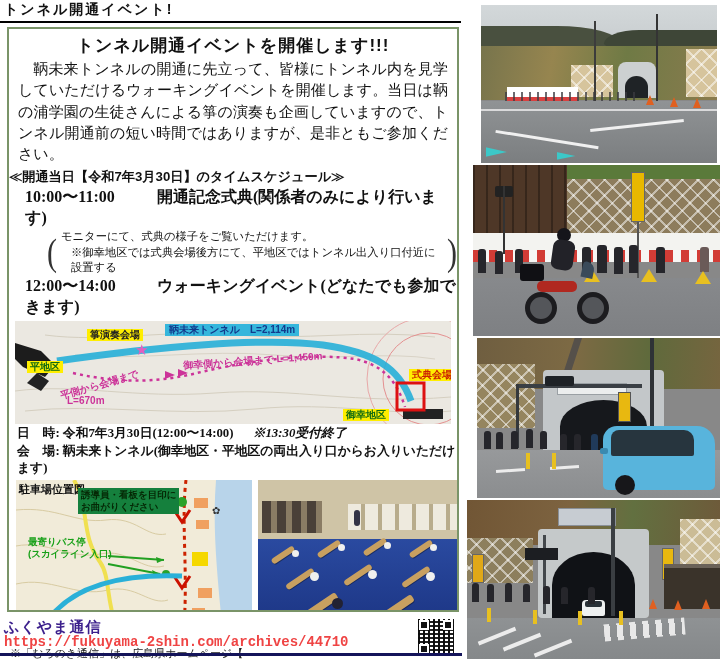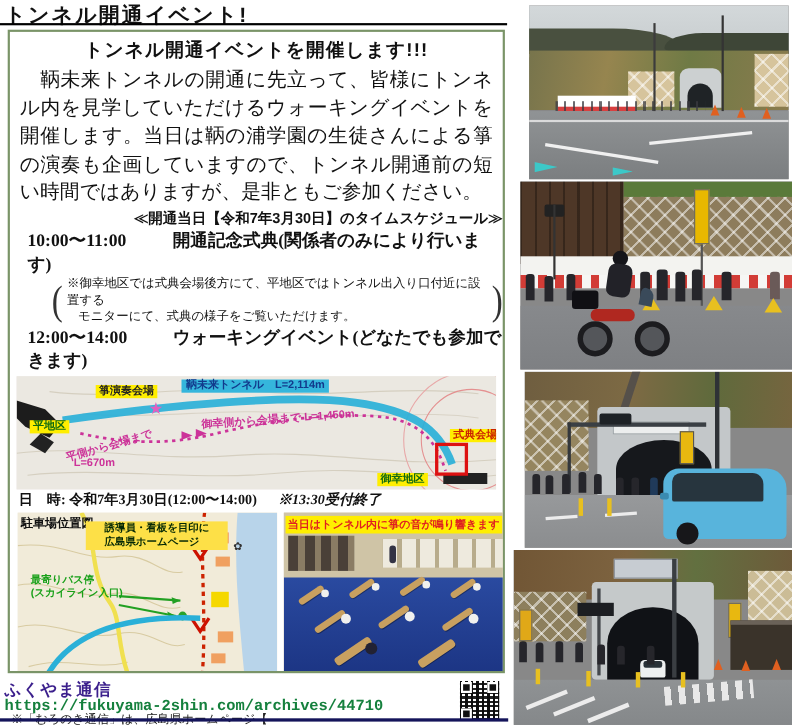--- a/index.html
+++ b/index.html
@@ -1,50 +1,50 @@
 <!DOCTYPE html>
 <html><head>
 <meta charset="utf-8">
 <style>
   html,body{margin:0;padding:0;background:#fff;}
   #canvas{position:relative;width:720px;height:659px;background:#fff;overflow:hidden;
           font-family:"Liberation Sans",sans-serif;color:#111;}
   .a{position:absolute;}
 
   
-  .page-title{position:absolute;left:4px;top:1px;font-size:19px;font-weight:bold;letter-spacing:2px;text-align:right;}
+  .page-title{position:absolute;left:4px;top:1px;font-size:14px;font-weight:bold;letter-spacing:2px;text-align:right;}
   .title-rule{position:absolute;left:0;top:21px;width:461px;height:2px;background:#000;}
   .flyer{position:absolute;left:7px;top:27px;width:448px;height:581px;border:2px solid #7a9468;
          background:#fff;overflow:hidden;}
   .flyer-title{text-align:center;font-size:17px;font-weight:bold;margin-top:5px;letter-spacing:1px;}
-  .intro{margin:3px 9px 0 9px;font-size:18px;line-height:1.42;font-family:Liberation Sans, sans-serif;
+  .intro{margin:3px 9px 0 9px;font-size:15px;line-height:1.42;font-family:Liberation Mono, monospace;
          text-align:justify;}
-  .center-head{text-align:right;font-size:13.2px;font-weight:bold;margin-top:2px;}
+  .center-head{text-align:left;font-size:13.2px;font-weight:bold;margin-top:2px;}
   .sched-line{margin:1px 0 0 16px;font-size:16px;font-weight:600;font-family:"Liberation Serif",serif;}
   .sched-line .t{display:inline-block;min-width:110px;}
   .sched-line .l{margin-left:18px;}
   .note-row{display:flex;align-items:center;margin:0 0 0 38px;}
   .paren{font-size:30px;font-weight:100;transform:scaleY(1.25);font-family:"Liberation Serif",serif;color:#333;line-height:1;}
   .note-text{font-size:11.3px;line-height:1.35;font-family:"Liberation Serif",serif;padding:0 4px;}
   .note-text div:last-child{padding-left:10px;}
 
   
   .route-map{position:relative;margin:3px auto 0 auto;width:436px;height:103px;background:#ebe8e1;overflow:hidden;}
   .ml{position:absolute;font-size:10px;font-weight:bold;white-space:nowrap;line-height:1.2;}
   .lab-y{background:#ffee00;padding:0 3px;}
   .mag{color:#cc3399;background:transparent;}
 
   .walk-row{margin:1px 0 0 8px;font-size:12.8px;font-weight:600;font-family:"Liberation Serif",serif;}
   .walk-note{font-style:italic;font-weight:bold;margin-left:16px;}
 
   .media-row{display:flex;margin:3px 4px 0 7px;gap:6px;height:146px;}
   .parking-map{position:relative;width:236px;height:146px;background:#f1ebd9;overflow:hidden;flex:none;}
   .pm-title{position:absolute;left:3px;top:2px;font-size:11px;font-weight:bold;color:#111;}
-  .pm-guide{position:absolute;left:62px;top:8px;background:#fde047;color:#052805;font-size:9.5px;
-            font-weight:bold;padding:1px 17px;line-height:1.25;}
+  .pm-guide{position:absolute;left:62px;top:8px;background:#15803d;color:#052805;font-size:9.5px;
+            font-weight:bold;padding:1px 3px;line-height:1.25;}
   .pm-bus{position:absolute;left:12px;top:56px;color:#18a018;font-size:9.5px;font-weight:bold;line-height:1.25;}
   .pm-lot{position:absolute;left:158px;top:90px;background:#ffee00;color:#a33010;font-size:9px;
           font-weight:bold;line-height:1.2;padding:1px 2px;}
   .koto-photo{position:relative;width:200px;height:146px;background:#cfc4a6;overflow:hidden;flex:none;}
   .koto-banner{position:absolute;left:50%;top:3px;transform:translateX(-50%);background:#ffee00;
                color:#e02020;font-size:10px;font-weight:bold;white-space:nowrap;padding:1px 2px;z-index:5;}
   .koto{position:absolute;width:26px;height:6px;background:#c8a060;border-radius:3px;transform:rotate(-34deg);box-shadow:0 1px 0 rgba(0,0,0,.35);}
   .stud{position:absolute;width:7px;height:7px;background:#f0f0ee;border-radius:50%;}
 
   .closing{margin:5px 9px 0 9px;font-size:12.8px;line-height:1.42;font-family:"Liberation Serif",serif;}
@@ -54,21 +54,21 @@
             font-family:Liberation Sans, sans-serif;color:#222;margin-top:34px;}
   .footnote .lk{color:#0000bb;text-decoration:underline;cursor:pointer;}
   .qr{position:absolute;left:418px;top:619px;width:36px;height:36px;background:
       repeating-linear-gradient(0deg,rgba(10,10,10,.9) 0 2px,transparent 2px 4px),
       repeating-linear-gradient(90deg,#111 0 2px,#fff 2px 5px);outline:2px solid #fff;}
   .qf{position:absolute;width:10px;height:10px;background:#111;
       box-shadow:inset 0 0 0 2px #fff,inset 0 0 0 4px #111;}
   .site-name{position:absolute;left:4px;top:618px;font-family:"Liberation Mono",monospace;
              font-size:15px;font-weight:bold;color:#3b1f8c;letter-spacing:1px;}
   .site-url{position:absolute;left:4px;top:634px;font-family:"Liberation Mono",monospace;
-            font-size:14px;font-weight:bold;color:#15803d;}
+            font-size:14px;font-weight:bold;color:#ef4444;}
   .bottom-rule{position:absolute;left:0;top:653px;width:462px;height:3px;background:#14145a;}
 
   
   .photo{position:absolute;overflow:hidden;background:#888;}
   .lattice{background-image:
      repeating-linear-gradient(45deg,rgba(255,255,255,.5) 0 2px,transparent 2px 11px),
      repeating-linear-gradient(-45deg,rgba(255,255,255,.5) 0 2px,transparent 2px 11px);}
   .planks{background-image:repeating-linear-gradient(90deg,rgba(0,0,0,.3) 0 2px,transparent 2px 13px);}
   .cone{width:0;height:0;border-left:4px solid transparent;border-right:4px solid transparent;
         border-bottom:10px solid #e06020;}
@@ -89,22 +89,22 @@
     <p class="intro">　鞆未来トンネルの開通に先立って、皆様にトンネル内を見学していただけるウォーキングイベントを開催します。当日は鞆の浦学園の生徒さんによる箏の演奏も企画していますので、トンネル開通前の短い時間ではありますが、是非ともご参加ください。</p>
     <div class="center-head">≪開通当日【令和7年3月30日】のタイムスケジュール≫</div>
 
     <div class="sched-line">
       <span class="t">10:00〜11:00</span>
       <span class="l">開通記念式典(関係者のみにより行います)</span>
     </div>
     <div class="note-row">
       <span class="paren">(</span>
       <div class="note-text">
+        <div>モニターにて、式典の様子をご覧いただけます。</div>
         <div>※御幸地区では式典会場後方にて、平地区ではトンネル出入り口付近に設置する</div>
-        <div>モニターにて、式典の様子をご覧いただけます。</div>
       </div>
       <span class="paren">)</span>
     </div>
     <div class="sched-line">
       <span class="t">12:00〜14:00</span>
       <span class="l">ウォーキングイベント(どなたでも参加できます)</span>
     </div>
 
     <div class="route-map">
       <svg width="436" height="103" viewBox="0 0 436 103">
@@ -132,20 +132,24 @@
       <span class="ml mag" style="left:44px;top:58px;transform:rotate(-16deg);">平側から会場まで</span>
       <span class="ml mag" style="left:52px;top:74px;">L=670m</span>
       <span class="ml lab-y" style="left:394px;top:48px;color:#cc2200;">式典会場</span>
       <span class="ml lab-y" style="left:328px;top:88px;color:#116a11;">御幸地区</span>
     </div>
 
     <div class="walk-row">
       <span>日　時:</span>
       <span>令和7年3月30日(12:00〜14:00)</span>
       <span class="walk-note">※13:30受付終了</span>
+    </div>
+    <div class="walk-row">
+      <span>会　場:</span>
+      <span>鞆未来トンネル(御幸地区・平地区の両出入り口からお入りいただけます)</span>
     </div>
 
     <div class="media-row">
 
       <div class="parking-map">
         <svg width="236" height="146" viewBox="0 0 236 146">
           <rect width="236" height="146" fill="#f1ebd9"></rect>
           <path d="M0,30 C40,26 60,44 90,40 C120,36 130,58 150,54" stroke="#d8cba2" fill="none"></path>
           <path d="M0,66 C30,60 56,80 84,74 C112,68 126,92 148,86" stroke="#d8cba2" fill="none"></path>
           <path d="M0,104 C34,96 60,118 92,110 C120,104 134,126 152,120" stroke="#d8cba2" fill="none"></path>
@@ -165,30 +169,29 @@
           <path d="M148,80 l-8,-3 l1,6 z" fill="#22a022"></path>
           <path d="M92,84 L144,94" stroke="#22a022" stroke-width="2"></path>
           <path d="M144,94 l-8,-4 l2,6 z" fill="#22a022"></path>
           <path d="M28,146 C56,100 118,94 166,96" stroke="#2ab0d8" stroke-width="5" fill="none"></path>
           <rect x="176" y="72" width="16" height="14" fill="#f5d800"></rect>
           <text x="196" y="34" font-size="10" fill="#333">✿</text>
         </svg>
         <span class="pm-title">駐車場位置図</span>
         <div class="pm-guide">
           <div>誘導員・看板を目印に</div>
-          <div>広島県ホームページ</div>
+          <div>お曲がりください</div>
         </div>
         <div class="pm-bus">
           <div>最寄りバス停</div>
           <div>(スカイライン入口)</div>
         </div>
       </div>
 
       <div class="koto-photo">
-        <span class="koto-banner">当日はトンネル内に箏の音が鳴り響きます</span>
         <div class="a" style="left:0;top:0;width:100%;height:40%;background:#cfc4a6;"></div>
         <div class="a" style="left:45%;top:16%;width:55%;height:18%;background:repeating-linear-gradient(90deg,#eeeade 0 13px,#b8ac8c 13px 17px);"></div>
         <div class="a" style="left:2%;top:14%;width:30%;height:22%;background:repeating-linear-gradient(90deg,#4a4038 0 9px,#8a7c64 9px 15px);"></div>
         <div class="a" style="left:0;top:40%;width:100%;height:60%;background:linear-gradient(#2a4aa0,#1c3584);"></div>
         <div class="koto" style="left:12px;top:72px;"></div>
         <div class="koto" style="left:58px;top:66px;"></div>
         <div class="koto" style="left:104px;top:64px;"></div>
         <div class="koto" style="left:150px;top:66px;"></div>
         <div class="koto" style="left:26px;top:96px;width:32px;"></div>
         <div class="koto" style="left:84px;top:92px;width:32px;"></div>

